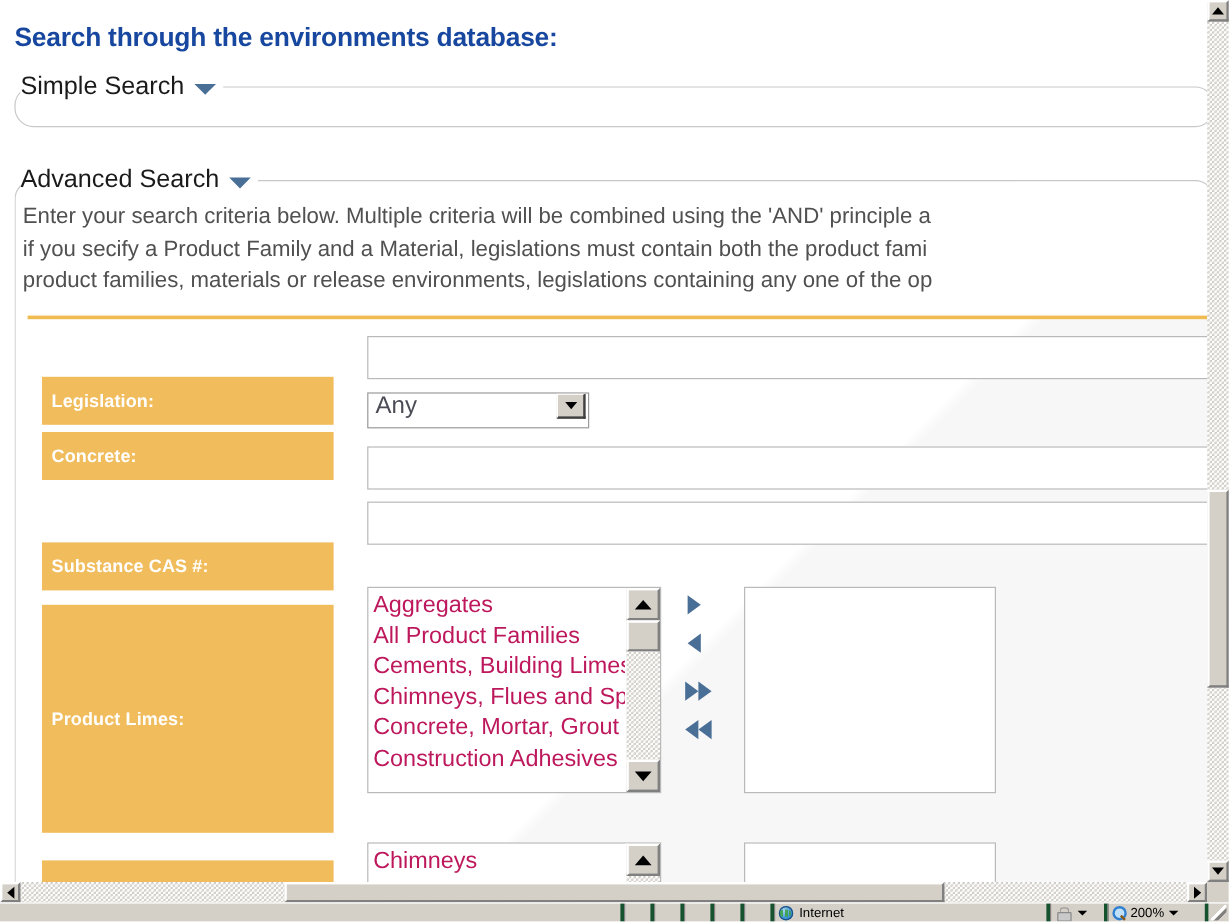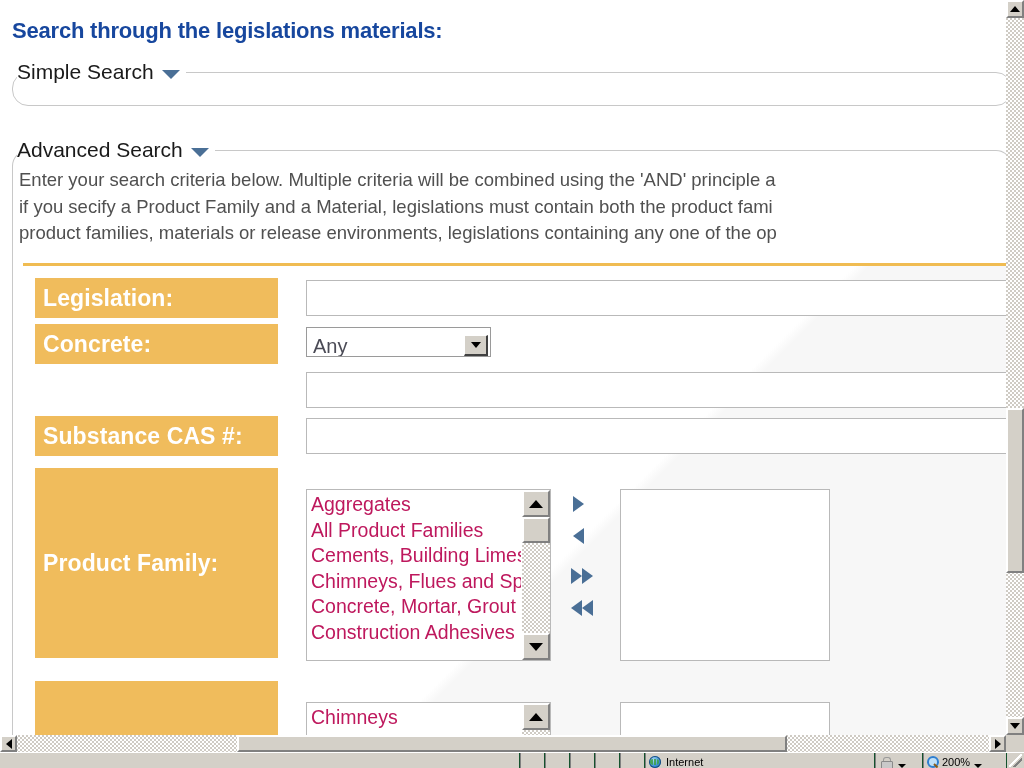--- a/index.html
+++ b/index.html
@@ -107,27 +107,28 @@
     background: linear-gradient(135deg,#ffffff 0%,#ffffff 55%,#f7f7f7 56%,#f7f7f7 100%);
   }
 
   .crit-row { position: absolute; left: 12px; }
   .crit-label {
     position: absolute;
     left: 0;
     width: 243px;
     background: #f0bc5c;
     color: #ffffff;
-    font-size: 23px;
+    font-size: 15px;
     font-weight: bold;
     display: flex;
     align-items: center;
     padding-left: 8px;
     box-sizing: border-box;
     letter-spacing: 0.1px;
+    margin-top: 36px;
   }
 
   .text-input {
     position: absolute;
     box-sizing: border-box;
     background: #ffffff;
     border: 1px solid #b9b9b9;
     font-size: 18px;
     color: #333;
     padding: 0 4px;
@@ -135,21 +136,21 @@
     font-family: "Liberation Sans", sans-serif;
   }
 
   
   .win-select {
     position: absolute;
     box-sizing: border-box;
     background: #ffffff;
     border: 1px solid #9a9a9a;
     display: flex;
-    align-items: flex-end;
+    align-items: flex-start;
     overflow: hidden;
   }
   .win-select .val {
     flex: 1;
     font-size: 20px;
     color: #4b4b56;
     padding-left: 6px;
     line-height: 20px;
     white-space: nowrap;
   }
@@ -303,24 +304,24 @@
     background: #d4d0c8;
     border-top: 1px solid #ffffff;
     box-sizing: border-box;
     display: flex;
     align-items: stretch;
     font-size: 11px;
     color: #000;
   }
   .sb-pane {
     border-left: 1px solid #808080;
-    border-right: 1px solid #14532d;
-    box-sizing: border-box;
-    display: flex;
-    align-items: flex-end;
+    border-right: 3px solid #14532d;
+    box-sizing: border-box;
+    display: flex;
+    align-items: center;
     padding: 0 3px;
     overflow: hidden;
     white-space: nowrap;
   }
   .globe {
     width: 12px; height: 12px; border-radius: 50%;
     background: radial-gradient(circle at 35% 32%, #a8d8f8 0%, #3c93d8 55%, #1b63a8 100%);
     position: relative; flex: 0 0 auto;
     margin-right: 5px;
     box-shadow: inset 0 0 0 1px #1b4f80;
@@ -371,21 +372,21 @@
       linear-gradient(135deg, transparent 0 62%, #808080 62% 74%, transparent 74% 100%);
   }
 </style>
 </head>
 <body>
 
 <div id="viewport">
 
   <div id="page">
 
-    <div class="page-title">Search through the legislations materials:</div>
+    <div class="page-title">Search through the environments database:</div>
 
     <div class="group" id="simple-group">
       <div class="group-legend">
         <span>Simple Search</span>
         <span class="caret"></span>
       </div>
     </div>
 
     <div class="group" id="advanced-group">
       <div class="group-legend">
@@ -419,21 +420,21 @@
         <div class="crit-row" style="top:104px; height:40px; width:990px;">
           <input class="text-input" style="left: 271px; top: 2px; width: 735px; height: 36px;" placeholder="">
         </div>
 
         <div class="crit-row" style="top:150px; height:40px; width:990px;padding-left:24px;">
           <div class="crit-label" style="top:0; height:40px;">Substance CAS #:</div>
           <input class="text-input" style="left: 271px; top: 2px; width: 735px; height: 36px;" placeholder="">
         </div>
 
         <div class="crit-row" style="top:202px; height:190px; width:990px;">
-          <div class="crit-label" style="top:0; height:190px;">Product Family:</div>
+          <div class="crit-label" style="top:0; height:190px;">Product Limes:</div>
 
           <div class="listbox" style="left:271px; top:21px; width:245px; height:172px;">
             <div class="items">
               <div>Aggregates</div>
               <div>All Product Families</div>
               <div>Cements, Building Limes and Other Hydra</div>
               <div>Chimneys, Flues and Specific Products</div>
               <div>Concrete, Mortar, Grout and Related Produ</div>
               <div>Construction Adhesives</div>
 

